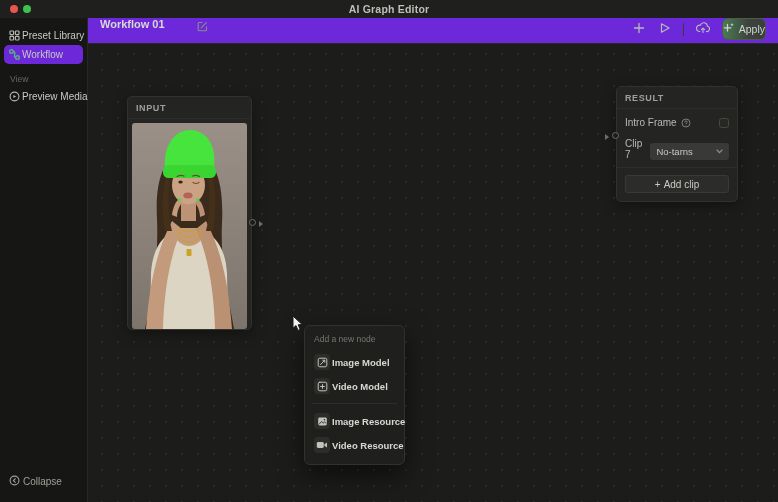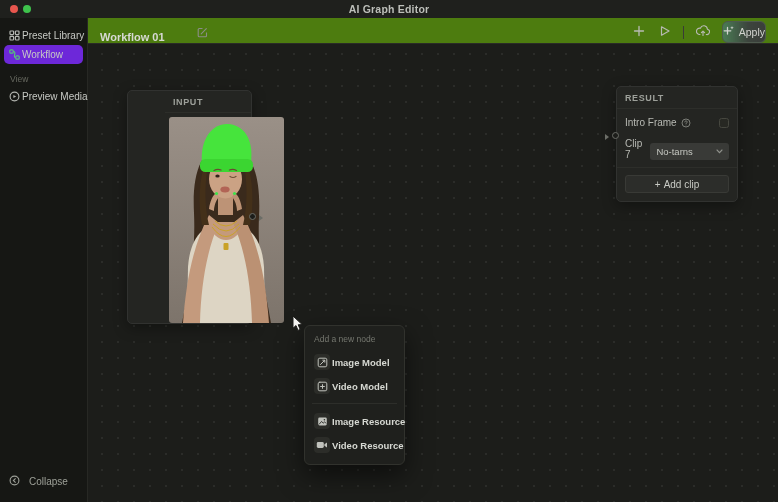--- a/index.html
+++ b/index.html
@@ -21,46 +21,46 @@
   
   .sidebar { width:88px; flex:0 0 88px; background:#161714; border-right:1px solid #272824;
     display:flex; flex-direction:column; padding:8px 4px 10px; }
   .side-item { display:flex; align-items:center; gap:2px; padding:4px 5px; border-radius:5px;
     color:#c7c9c4; font-size:10px; cursor:default; white-space:nowrap; }
   .side-item.selected { background:#6d28d9; }
   .side-item .ic { display:flex; align-items:center; color:#b4b6b1; }
   .side-item.selected .ic { color:#58c27d; }
   .side-section { font-size:8.5px; color:#66685f; padding:10px 6px 3px; }
   .side-spacer { flex:1; }
-  .collapse { display:flex; align-items:center; gap:9px; color:#9da098; font-size:10px; padding:4px 5px; }
+  .collapse { display:flex; align-items:center; gap:3px; color:#9da098; font-size:10px; padding:4px 5px; }
 
   
   .main { flex:1; display:flex; flex-direction:column; min-width:0; }
-  .canvas-header { height:26px; flex:0 0 26px; background:#4d7c0f; border-bottom:1px solid #2a2b27;
-    display:flex; align-items:flex-end; padding:0 12px;gap:24px; }
+  .canvas-header { height:26px; flex:0 0 26px; background:#6d28d9; border-bottom:1px solid #2a2b27;
+    display:flex; align-items:flex-start; padding:0 12px;gap:24px; }
   .wf-title { font-size:11px; font-weight:bold; color:#d7d9d4; margin-right:6px; }
   .icon-btn { background:none; border:none; color:#aeb0ab; display:flex; align-items:center;
     padding:2px; cursor:pointer; }
   .hdr-actions { margin-left:auto; display:flex; align-items:center; gap:10px; }
   .hdr-divider { width:1px; height:13px; background:#3a3b36; }
   .apply-btn { display:flex; align-items:center; gap:5px; border:1px solid #4e5a4e; border-radius:6px;
     padding:3px 0 4px; font-size:10.5px; color:#d2d4cf;
     background:linear-gradient(90deg,#4a7c54 0%, #40504355 60%, #3a3e3a 100%); background-color:#3a3e3a; cursor:pointer; }
 
   
   .canvas { flex:1; position:relative; background-color:#1c1d1a;
     background-image:radial-gradient(circle,#2b2c29 1px, transparent 1.2px);
     background-size:16px 16px; background-position:6px 2px; overflow:hidden; }
 
   .node { position:absolute; background:#242522; border:1px solid #313230; border-radius:5px;
     box-shadow:0 4px 14px rgba(0,0,0,.35); }
   .node-header { font-size:9px; font-weight:bold; letter-spacing:.6px; color:#9da09a;
     padding:6px 8px 5px; border-bottom:1px solid #2d2e2a; }
 
-  .input-node { left:39px; top:46px; width:125px; height:234px;padding-left:37px; }
+  .input-node { left:39px; top:52px; width:125px; height:234px; }
   .input-img { margin:4px; width:115px; height:206px; border-radius:3px; overflow:hidden; display:block; }
 
   .result-node { left:528px; top:42px; width:122px; }
   .rrow { display:flex; align-items:flex-end; padding:5px 8px; font-size:10px; color:#b8bab4; }
   .rrow .help { margin-left:4px; color:#7c7e78; display:flex; }
   .checkbox { margin-left:auto; width:10px; height:10px; border:1px solid #46473f; border-radius:2.5px; background:#272823; }
   .clip-select { margin-left:auto; width:79px; height:17px; background:#393a37; border-radius:3px;
     display:flex; align-items:center; padding:0 6px; font-size:9.5px; color:#c5c7c1; cursor:pointer; }
   .clip-select .chev { margin-left:auto; color:#8f918b; display:flex; }
   .result-divider { height:1px; background:#2d2e2a; margin:2px 0 0; }

